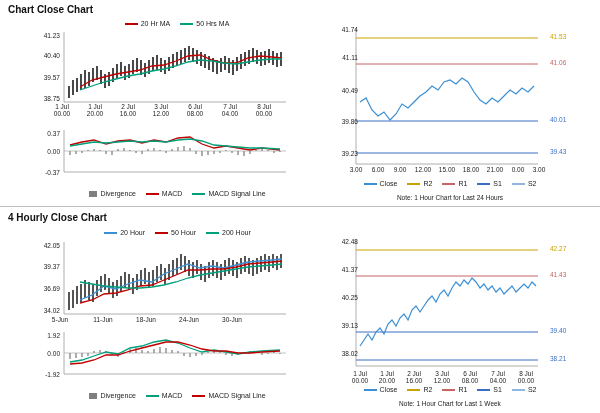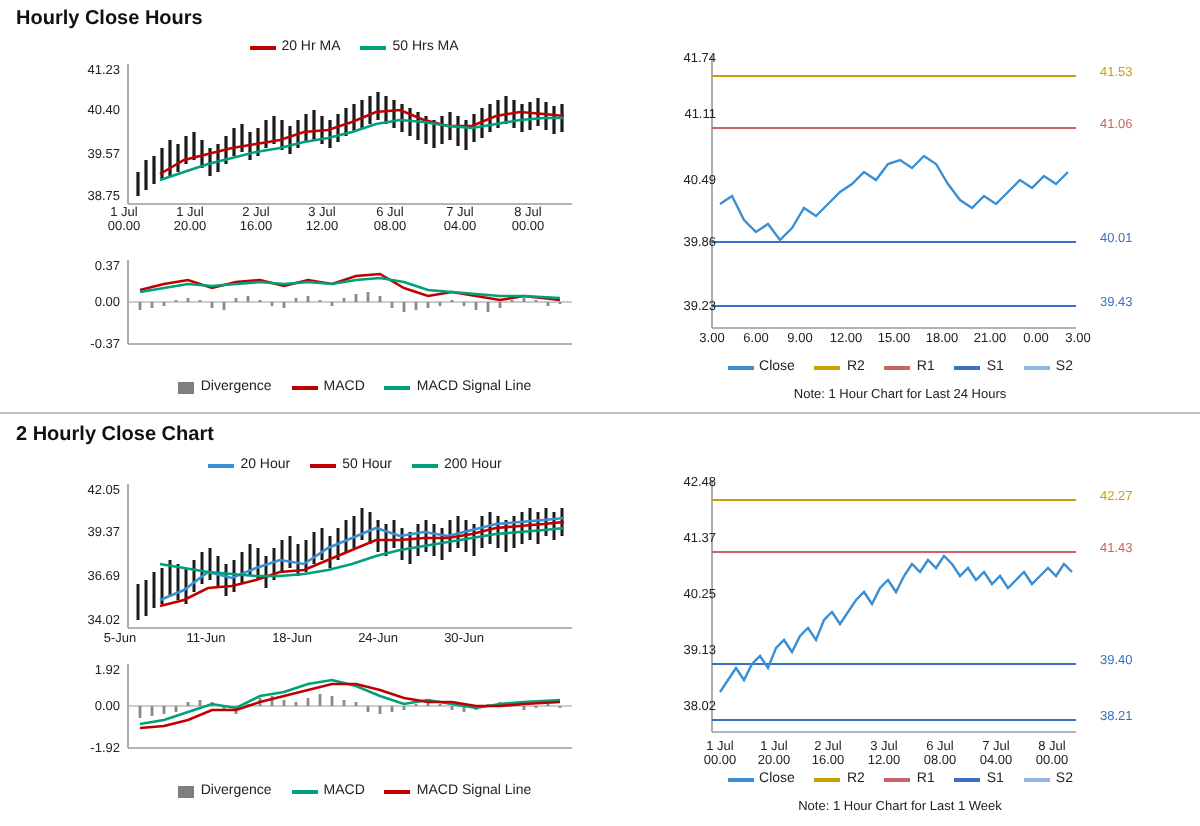--- a/index.html
+++ b/index.html
@@ -33,21 +33,21 @@
   }
   .rlbl{
     position:absolute;font-size:6.5px;color:#222;
   }
   svg{display:block;}
 </style>
 </head>
 <body>
 
 <div class="panel" style="left:8px;top:4px;">
-  <div class="sec-title">Hourly Close Hours</div>
+  <div class="sec-title">Chart Close Chart</div>
 </div>
 
 <div class="panel legend" style="left:62px;top:20px;width:230px;">
   <span class="item">
     <span class="swatch" style="background:#c00000"></span>
     <span>20 Hr MA</span>
   </span>
   <span class="item">
     <span class="swatch" style="background:#00a07a"></span>
     <span>50 Hrs MA</span>
@@ -258,21 +258,21 @@
     <span class="swatch" style="background:#8fb7e0"></span>
     <span>S2</span>
   </span>
 </div>
 
 <div class="xlbl" style="left:350px;top:194px;width:200px;">Note: 1 Hour Chart for Last 24 Hours</div>
 
 <div class="hr" style="top:206px;"></div>
 
 <div class="panel" style="left:8px;top:212px;">
-  <div class="sec-title">2 Hourly Close Chart</div>
+  <div class="sec-title">4 Hourly Close Chart</div>
 </div>
 
 <div class="panel legend" style="left:55px;top:229px;width:245px;">
   <span class="item">
     <span class="swatch" style="background:#3b8fd4"></span>
     <span>20 Hour</span>
   </span>
   <span class="item">
     <span class="swatch" style="background:#c00000"></span>
     <span>50 Hour</span>

